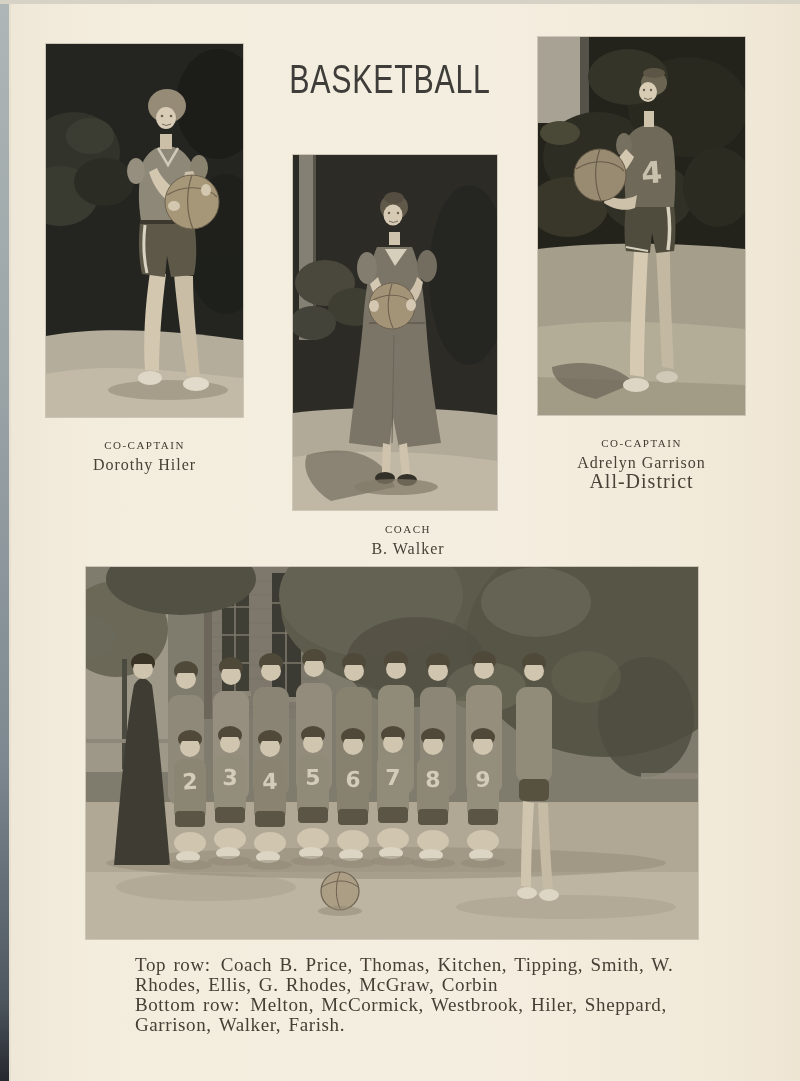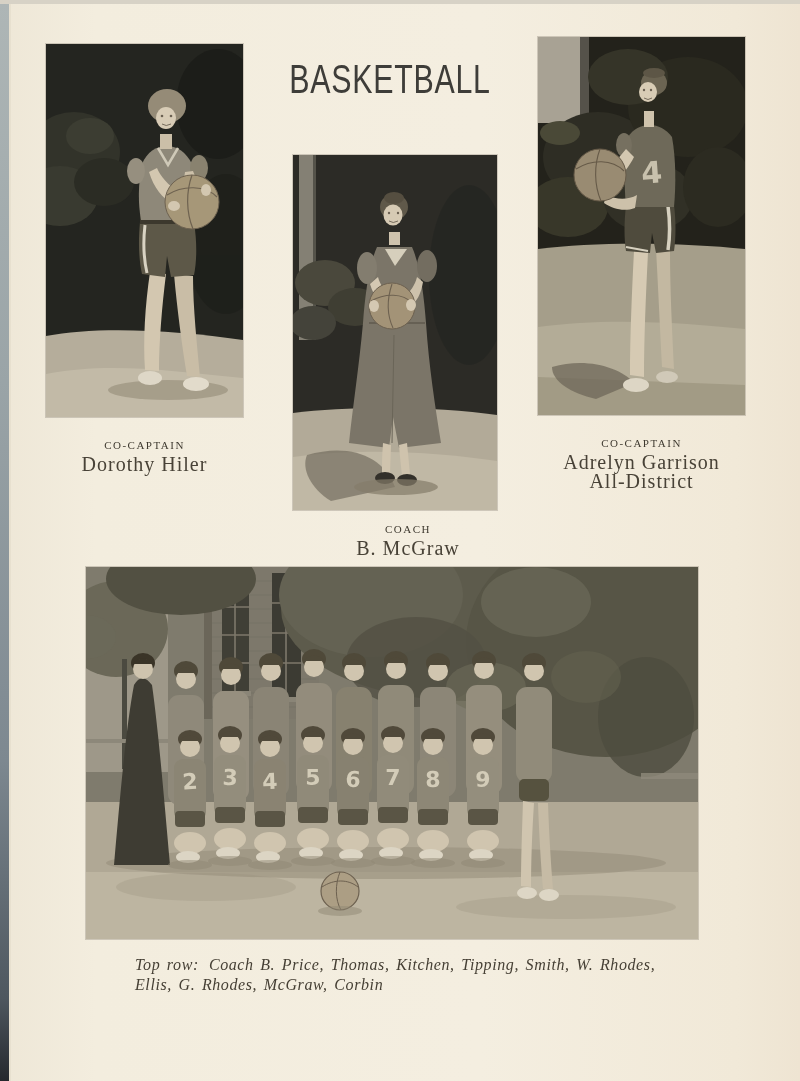--- a/index.html
+++ b/index.html
@@ -32,30 +32,29 @@
   .photo{position:absolute;box-shadow:0 0 0 1px rgba(90,85,70,0.25);}
   .photo svg{display:block;width:100%;height:100%;}
   #photo-left{left:46px;top:40px;width:197px;height:373px;}
   #photo-center{left:293px;top:151px;width:204px;height:355px;}
   #photo-right{left:538px;top:33px;width:207px;height:378px;}
   #photo-team{left:86px;top:563px;width:612px;height:372px;}
   .caption{position:absolute;text-align:center;line-height:19px;}
   .caption .role{
     display:block;font-size:11px;letter-spacing:1.5px;color:#3f3a30;
   }
-  .caption .name{display:block;font-size:20px;letter-spacing:1px;color:#484237;}
+  .caption .name{display:block;font-size:16px;letter-spacing:1px;color:#484237;}
   .caption .honor{display:block;font-size:20px;letter-spacing:1px;color:#484237;font-family:Liberation Serif, serif;}
   #caption-left{left:46px;top:432px;width:197px;}
   #caption-center{left:306px;top:516px;width:204px;}
   #caption-right{left:528px;top:430px;width:227px;}
   .roster{
     position:absolute;left:135px;top:951px;width:552px;
-    font-size:16px;line-height:20px;letter-spacing:0.6px;word-spacing:2px;
+    font-size:19px;line-height:20px;letter-spacing:0.6px;word-spacing:2px;
     color:#453f34;
-    font-style:italic;
   }
   .roster p{margin:0;}
   .roster .lbl{padding-right:10px;}
 </style>
 </head>
 <body>
 
 <div id="page">
   <div id="edge"></div>
 
@@ -199,21 +198,21 @@
     </svg>
   </div>
 
   <div class="caption" id="caption-left">
     <span class="role">CO-CAPTAIN</span>
     <span class="name">Dorothy Hiler</span>
   </div>
 
   <div class="caption" id="caption-center">
     <span class="role">COACH</span>
-    <span class="name">B. McGraw</span>
+    <span class="name">B. Walker</span>
   </div>
 
   <div class="caption" id="caption-right">
     <span class="role">CO-CAPTAIN</span>
     <span class="name">Adrelyn Garrison</span>
     <span class="honor">All-District</span>
   </div>
 
   <div class="photo" id="photo-team">
     <svg viewBox="0 0 612 372" preserveAspectRatio="none">
@@ -326,14 +325,15 @@
         <circle cx="254" cy="324" r="19" fill="#ac9e84" stroke="#6d6150" stroke-width="1.2"></circle>
         <path d="M236,320 C248,312 262,312 272,320" stroke="#6d6150" stroke-width="1" fill="none"></path>
         <path d="M254,305 C249,317 249,333 255,343" stroke="#6d6150" stroke-width="1" fill="none"></path>
         <ellipse cx="254" cy="344" rx="22" ry="5" fill="#8f8774" opacity="0.5"></ellipse>
       </g>
     </svg>
   </div>
 
   <div class="roster">
     <p><span class="lbl">Top row:</span><span>Coach B. Price, Thomas, Kitchen, Tipping, Smith, W. Rhodes, Ellis, G. Rhodes, McGraw, Corbin</span></p>
+    <p><span class="lbl">Bottom row:</span><span>Melton, McCormick, Westbrook, Hiler, Sheppard, Garrison, Walker, Farish.</span></p>
   </div>
 </div>
 
 </body></html>

